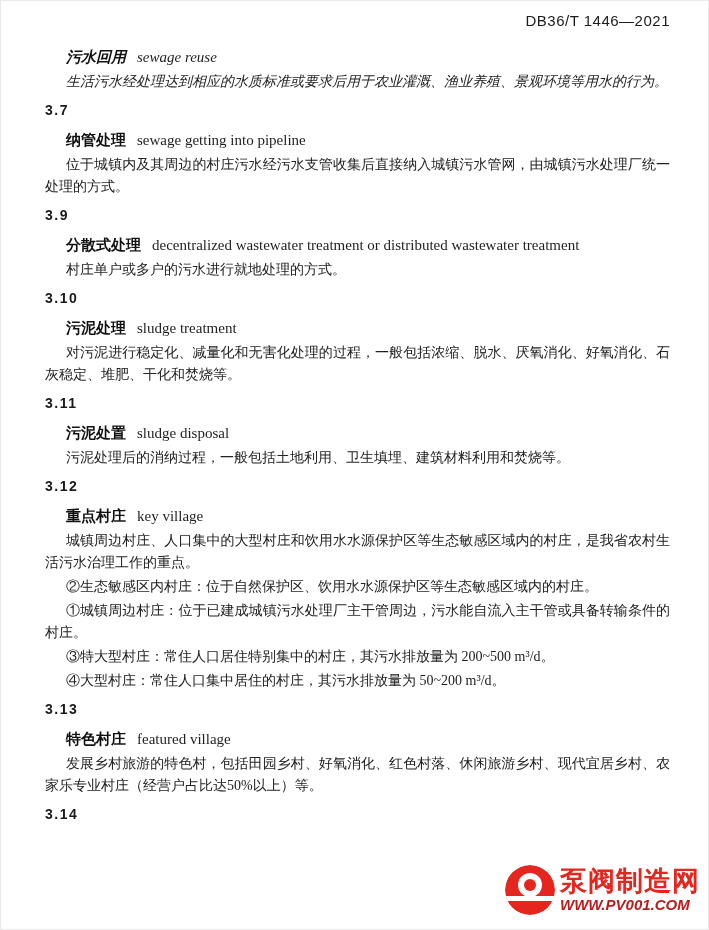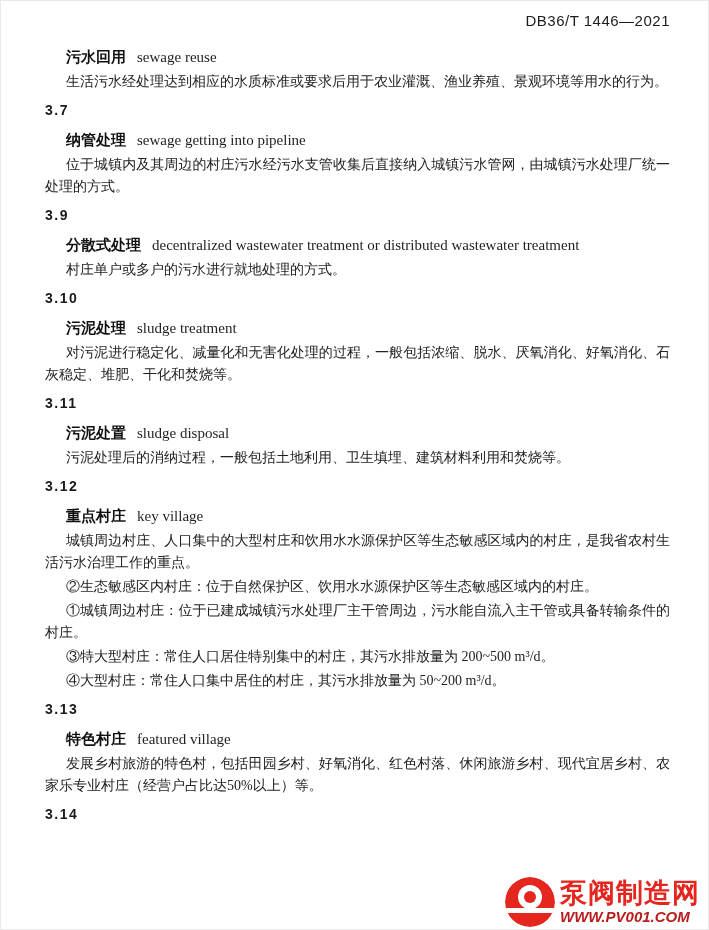--- a/index.html
+++ b/index.html
@@ -63,27 +63,27 @@
   }
   .def {
     font-size: 14px;
     line-height: 22px;
     text-align: justify;
     text-indent: 21px;
     color: #222;
     margin-top: 2px;
   }
   .def.mt { margin-top: 9px; }
-  .term-sec.first { margin-top: 2px; }
+  .term-sec.first { margin-top: 2px; font-style: italic; }
 
   
   .logo {
     position: absolute;
     right: 6px;
-    bottom: 0;
+    bottom: 12px;
     display: flex;
     align-items: center;
     gap: 5px;
     background: #fff;
     padding: 2px 2px 2px 4px;
   }
   .logo-mark {
     width: 50px;
     height: 50px;
     border-radius: 50%;

